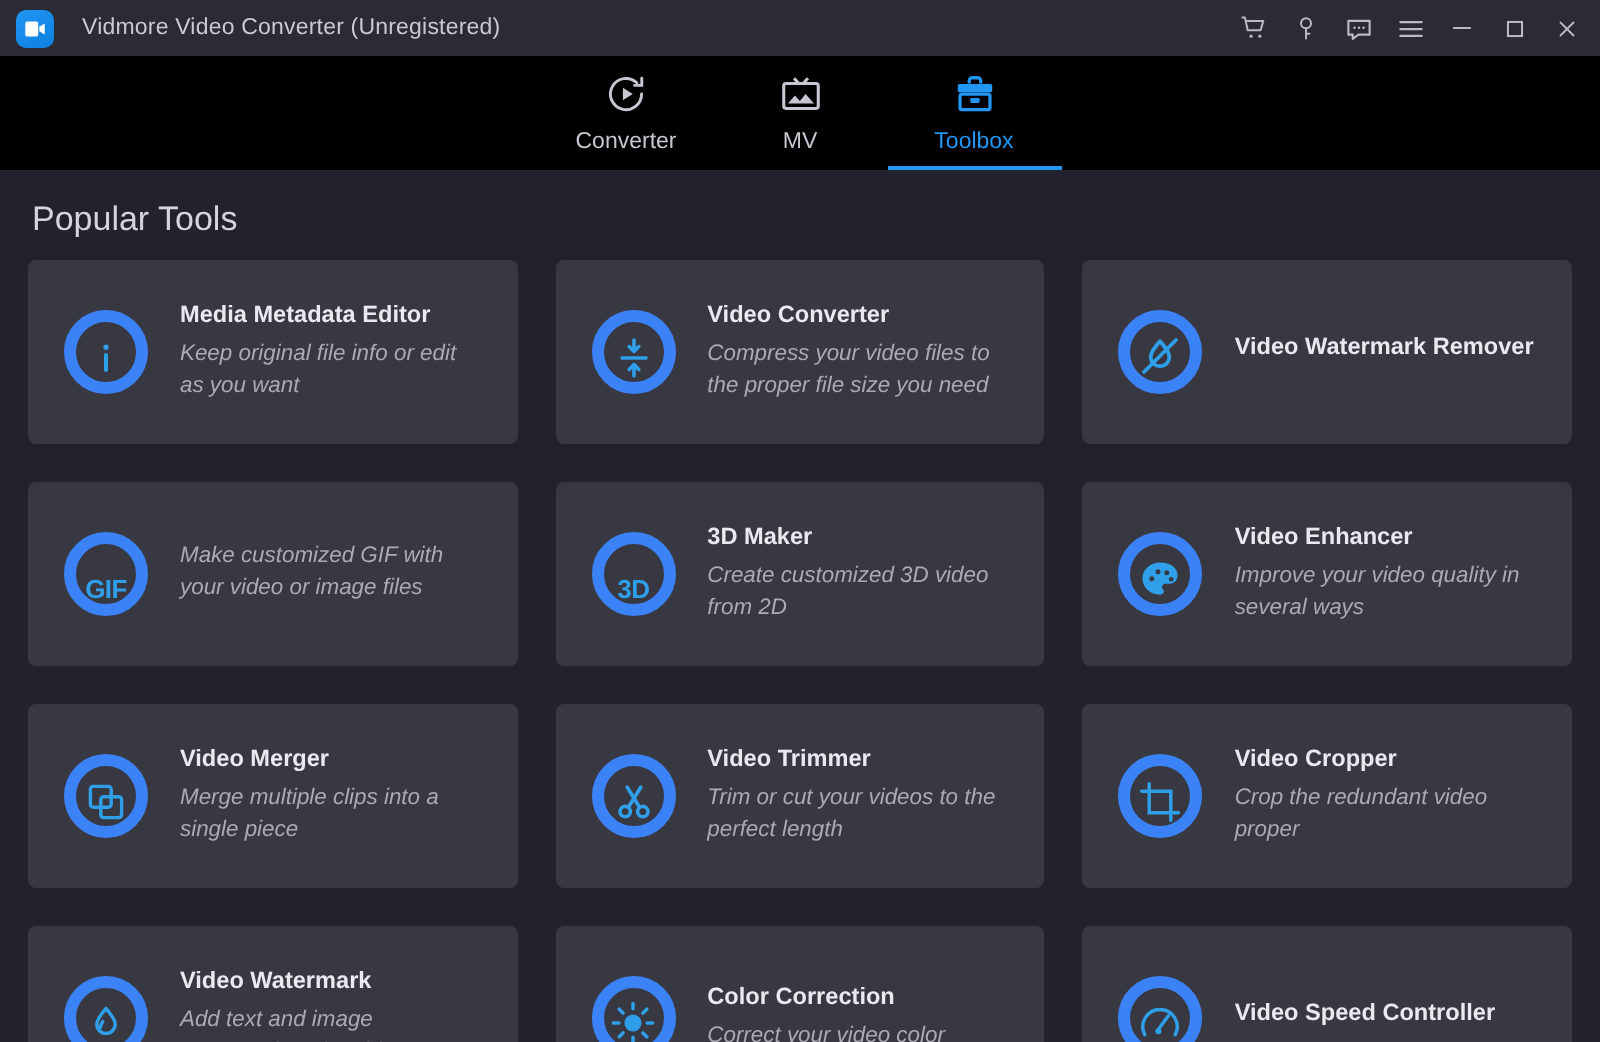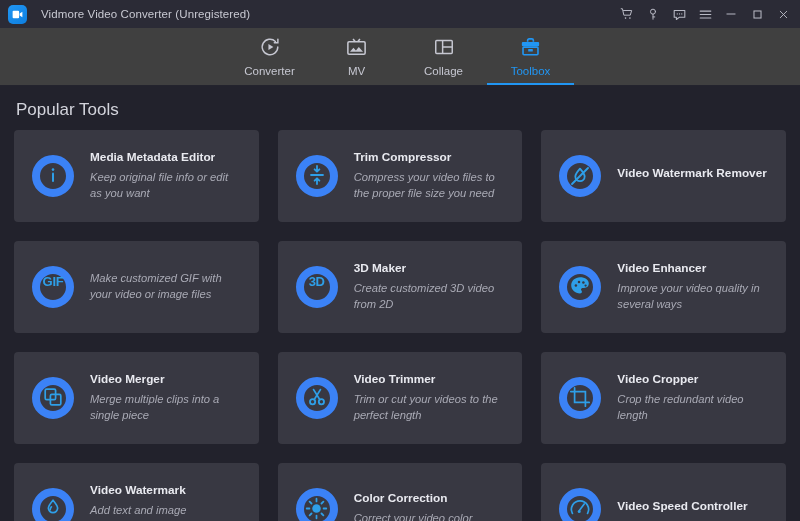--- a/index.html
+++ b/index.html
@@ -36,21 +36,21 @@
   .tb-btn {
     width: 26px; height: 26px;
     display: flex; align-items: center; justify-content: center;
     color: #b9bac5;
   }
   .tb-btn svg { display: block; }
 
   
   .navbar {
     height: 58px;
-    background: #404040;
+    background: #000000;
     display: flex;
     align-items: flex-end;
     justify-content: center;
     gap: 0px;
     border-bottom: 1px solid #23232d;
   }
   .nav-tab {
     width: 87px;
     height: 56px;
     display: flex;
@@ -89,22 +89,22 @@
     background: #383842;
     border-radius: 4px;
     height: 92px;
     display: flex;
     align-items: center;
     padding: 0 14px 0 18px;
   }
   .card-icon {
     width: 42px; height: 42px;
     border-radius: 50%;
-    border: 8px solid #3b82f6;
-    display: flex; align-items: flex-start; justify-content: center;
+    border: 6px solid #3b82f6;
+    display: flex; align-items: flex-end; justify-content: center;
     flex: none;
     color: #2e9fe8;
   }
   .card-icon svg { display: block; }
   .card-icon .gtxt {
     font-size: 13px; font-weight: bold; letter-spacing: -.3px;
     color: #2e9fe8;
   }
   .card-text { margin-left: 16px; padding-right: 4px; }
   .card-title {
@@ -194,29 +194,20 @@
     <span class="nav-icon">
       <svg width="23" height="23" viewBox="0 0 24 24" fill="none" stroke="currentColor" stroke-width="1.6" stroke-linejoin="round">
         <rect x="3" y="6" width="18" height="13" rx="1.2"></rect>
         <path d="M5.2 16.4l3.6-4.1 2.6 2.8 3-3.6 4.4 4.9z" fill="currentColor" stroke="none"></path>
         <path d="M8.4 3.2L10.8 6M15.6 3.2L13.2 6"></path>
       </svg>
     </span>
     <span class="nav-label">MV</span>
   </div>
 
-  <div class="nav-tab">
-    <span class="nav-icon">
-      <svg width="22" height="22" viewBox="0 0 24 24" fill="none" stroke="currentColor" stroke-width="1.6">
-        <rect x="3" y="5" width="18" height="14" rx="1"></rect>
-        <path d="M10.5 5v14M10.5 12H21"></path>
-      </svg>
-    </span>
-    <span class="nav-label">Collage</span>
-  </div>
 
   <div class="nav-tab active">
     <span class="nav-icon">
       <svg width="23" height="23" viewBox="0 0 24 24" fill="none" stroke="currentColor" stroke-width="1.7" stroke-linejoin="round">
         <path d="M9 6V4.6A1.6 1.6 0 0 1 10.6 3h2.8A1.6 1.6 0 0 1 15 4.6V6"></path>
         <rect x="3" y="6.2" width="18" height="4.4" rx="1" fill="currentColor" stroke="none"></rect>
         <rect x="4.2" y="11.6" width="15.6" height="8" rx="1"></rect>
         <rect x="9.6" y="13.6" width="4.8" height="2.6" rx=".6" fill="currentColor" stroke="none"></rect>
       </svg>
     </span>
@@ -244,21 +235,21 @@
 
     <div class="card">
       <div class="card-icon">
         <svg width="24" height="24" viewBox="0 0 24 24" fill="none" stroke="currentColor" stroke-width="1.8" stroke-linecap="round" stroke-linejoin="round">
           <path d="M6 12h12"></path>
           <path d="M12 3v5.5M9.6 6.3L12 8.7l2.4-2.4"></path>
           <path d="M12 21v-5.5M9.6 17.7L12 15.3l2.4 2.4"></path>
         </svg>
       </div>
       <div class="card-text">
-        <div class="card-title">Trim Compressor</div>
+        <div class="card-title">Video Converter</div>
         <div class="card-desc">Compress your video files to the proper file size you need</div>
       </div>
     </div>
 
     <div class="card">
       <div class="card-icon">
         <svg width="26" height="26" viewBox="0 0 24 24" fill="none" stroke="currentColor" stroke-width="1.7" stroke-linecap="round" stroke-linejoin="round">
           <path d="M12 5.2c2.6 3 4.3 5.1 4.3 7.2a4.3 4.3 0 1 1-8.6 0c0-2.1 1.7-4.2 4.3-7.2z"></path>
           <path d="M4.6 19.4L19.4 4.6"></path>
         </svg>
@@ -333,21 +324,21 @@
 
     <div class="card">
       <div class="card-icon">
         <svg width="24" height="24" viewBox="0 0 24 24" fill="none" stroke="currentColor" stroke-width="1.7" stroke-linecap="round">
           <path d="M6.6 2.8v14.6h14.6"></path>
           <path d="M2.8 6.6h14.6v14.6"></path>
         </svg>
       </div>
       <div class="card-text">
         <div class="card-title">Video Cropper</div>
-        <div class="card-desc">Crop the redundant video length</div>
+        <div class="card-desc">Crop the redundant video proper</div>
       </div>
     </div>
 
     <div class="card">
       <div class="card-icon">
         <svg width="24" height="24" viewBox="0 0 24 24" fill="none" stroke="currentColor" stroke-width="1.7" stroke-linejoin="round">
           <path d="M12 4.2c2.8 3.3 4.6 5.6 4.6 7.9a4.6 4.6 0 1 1-9.2 0c0-2.3 1.8-4.6 4.6-7.9z"></path>
           <path d="M10.4 10.8c-.8 1-1.2 1.9-1.2 2.9" stroke-linecap="round"></path>
         </svg>
       </div>

